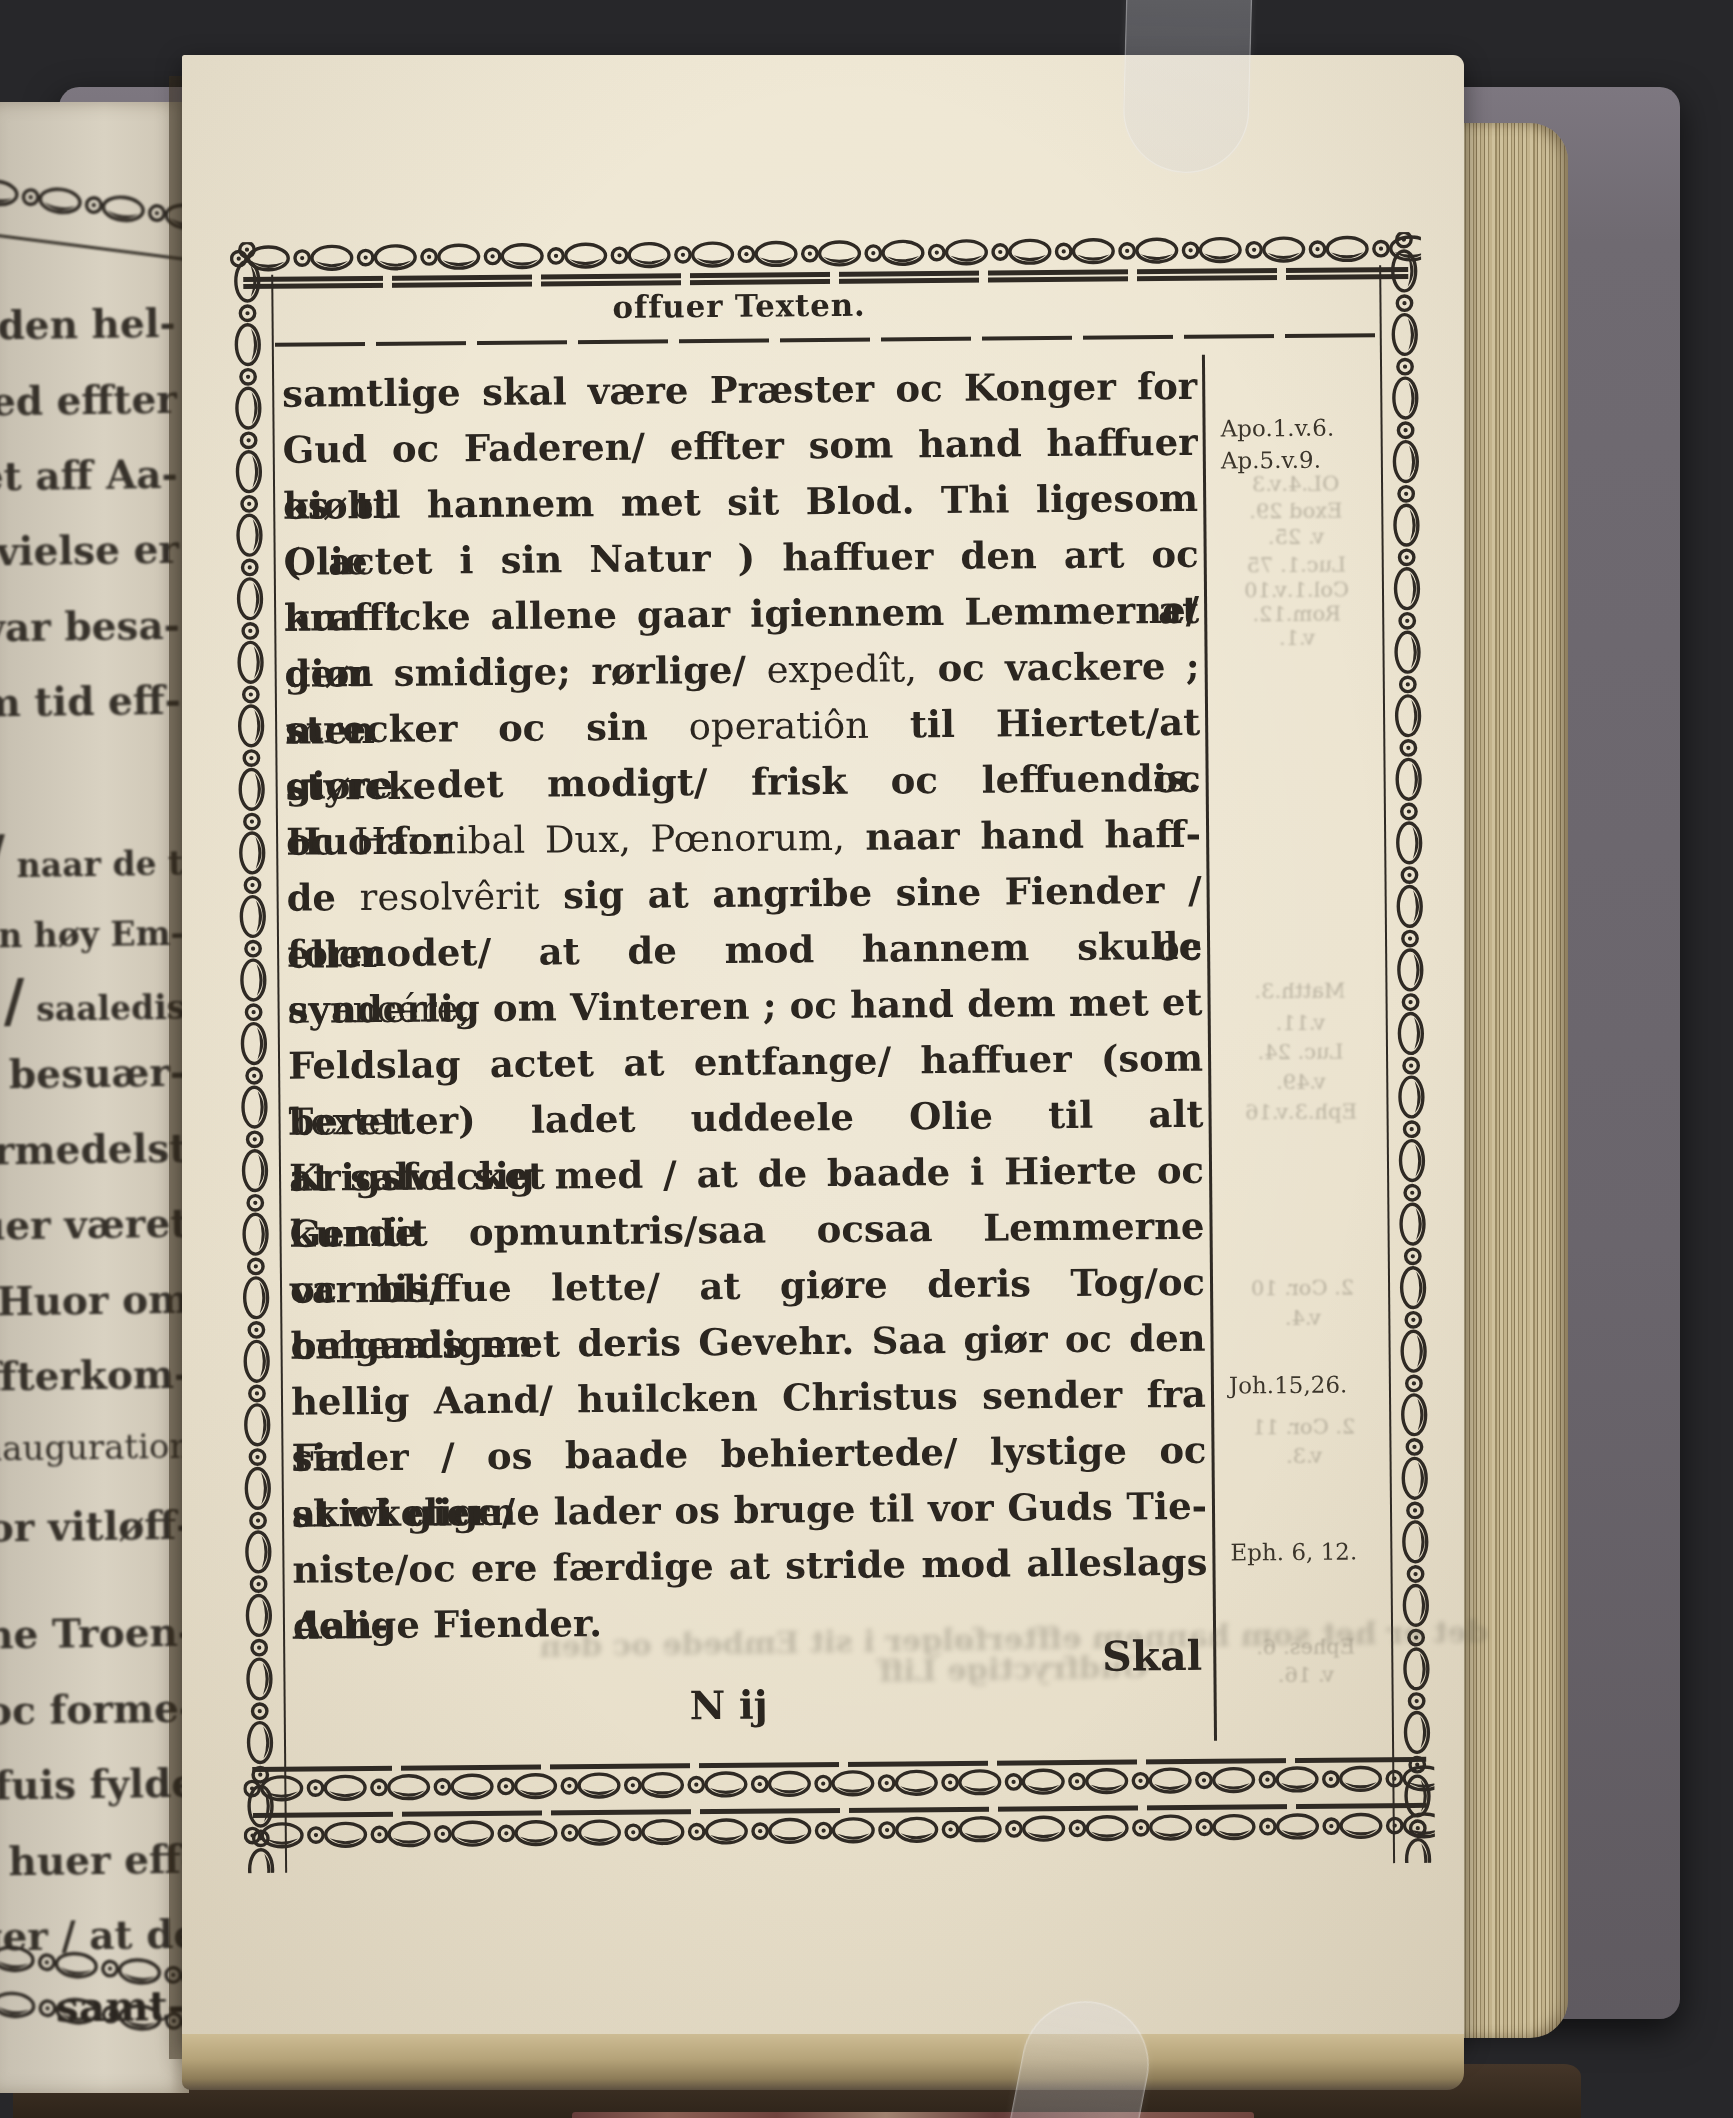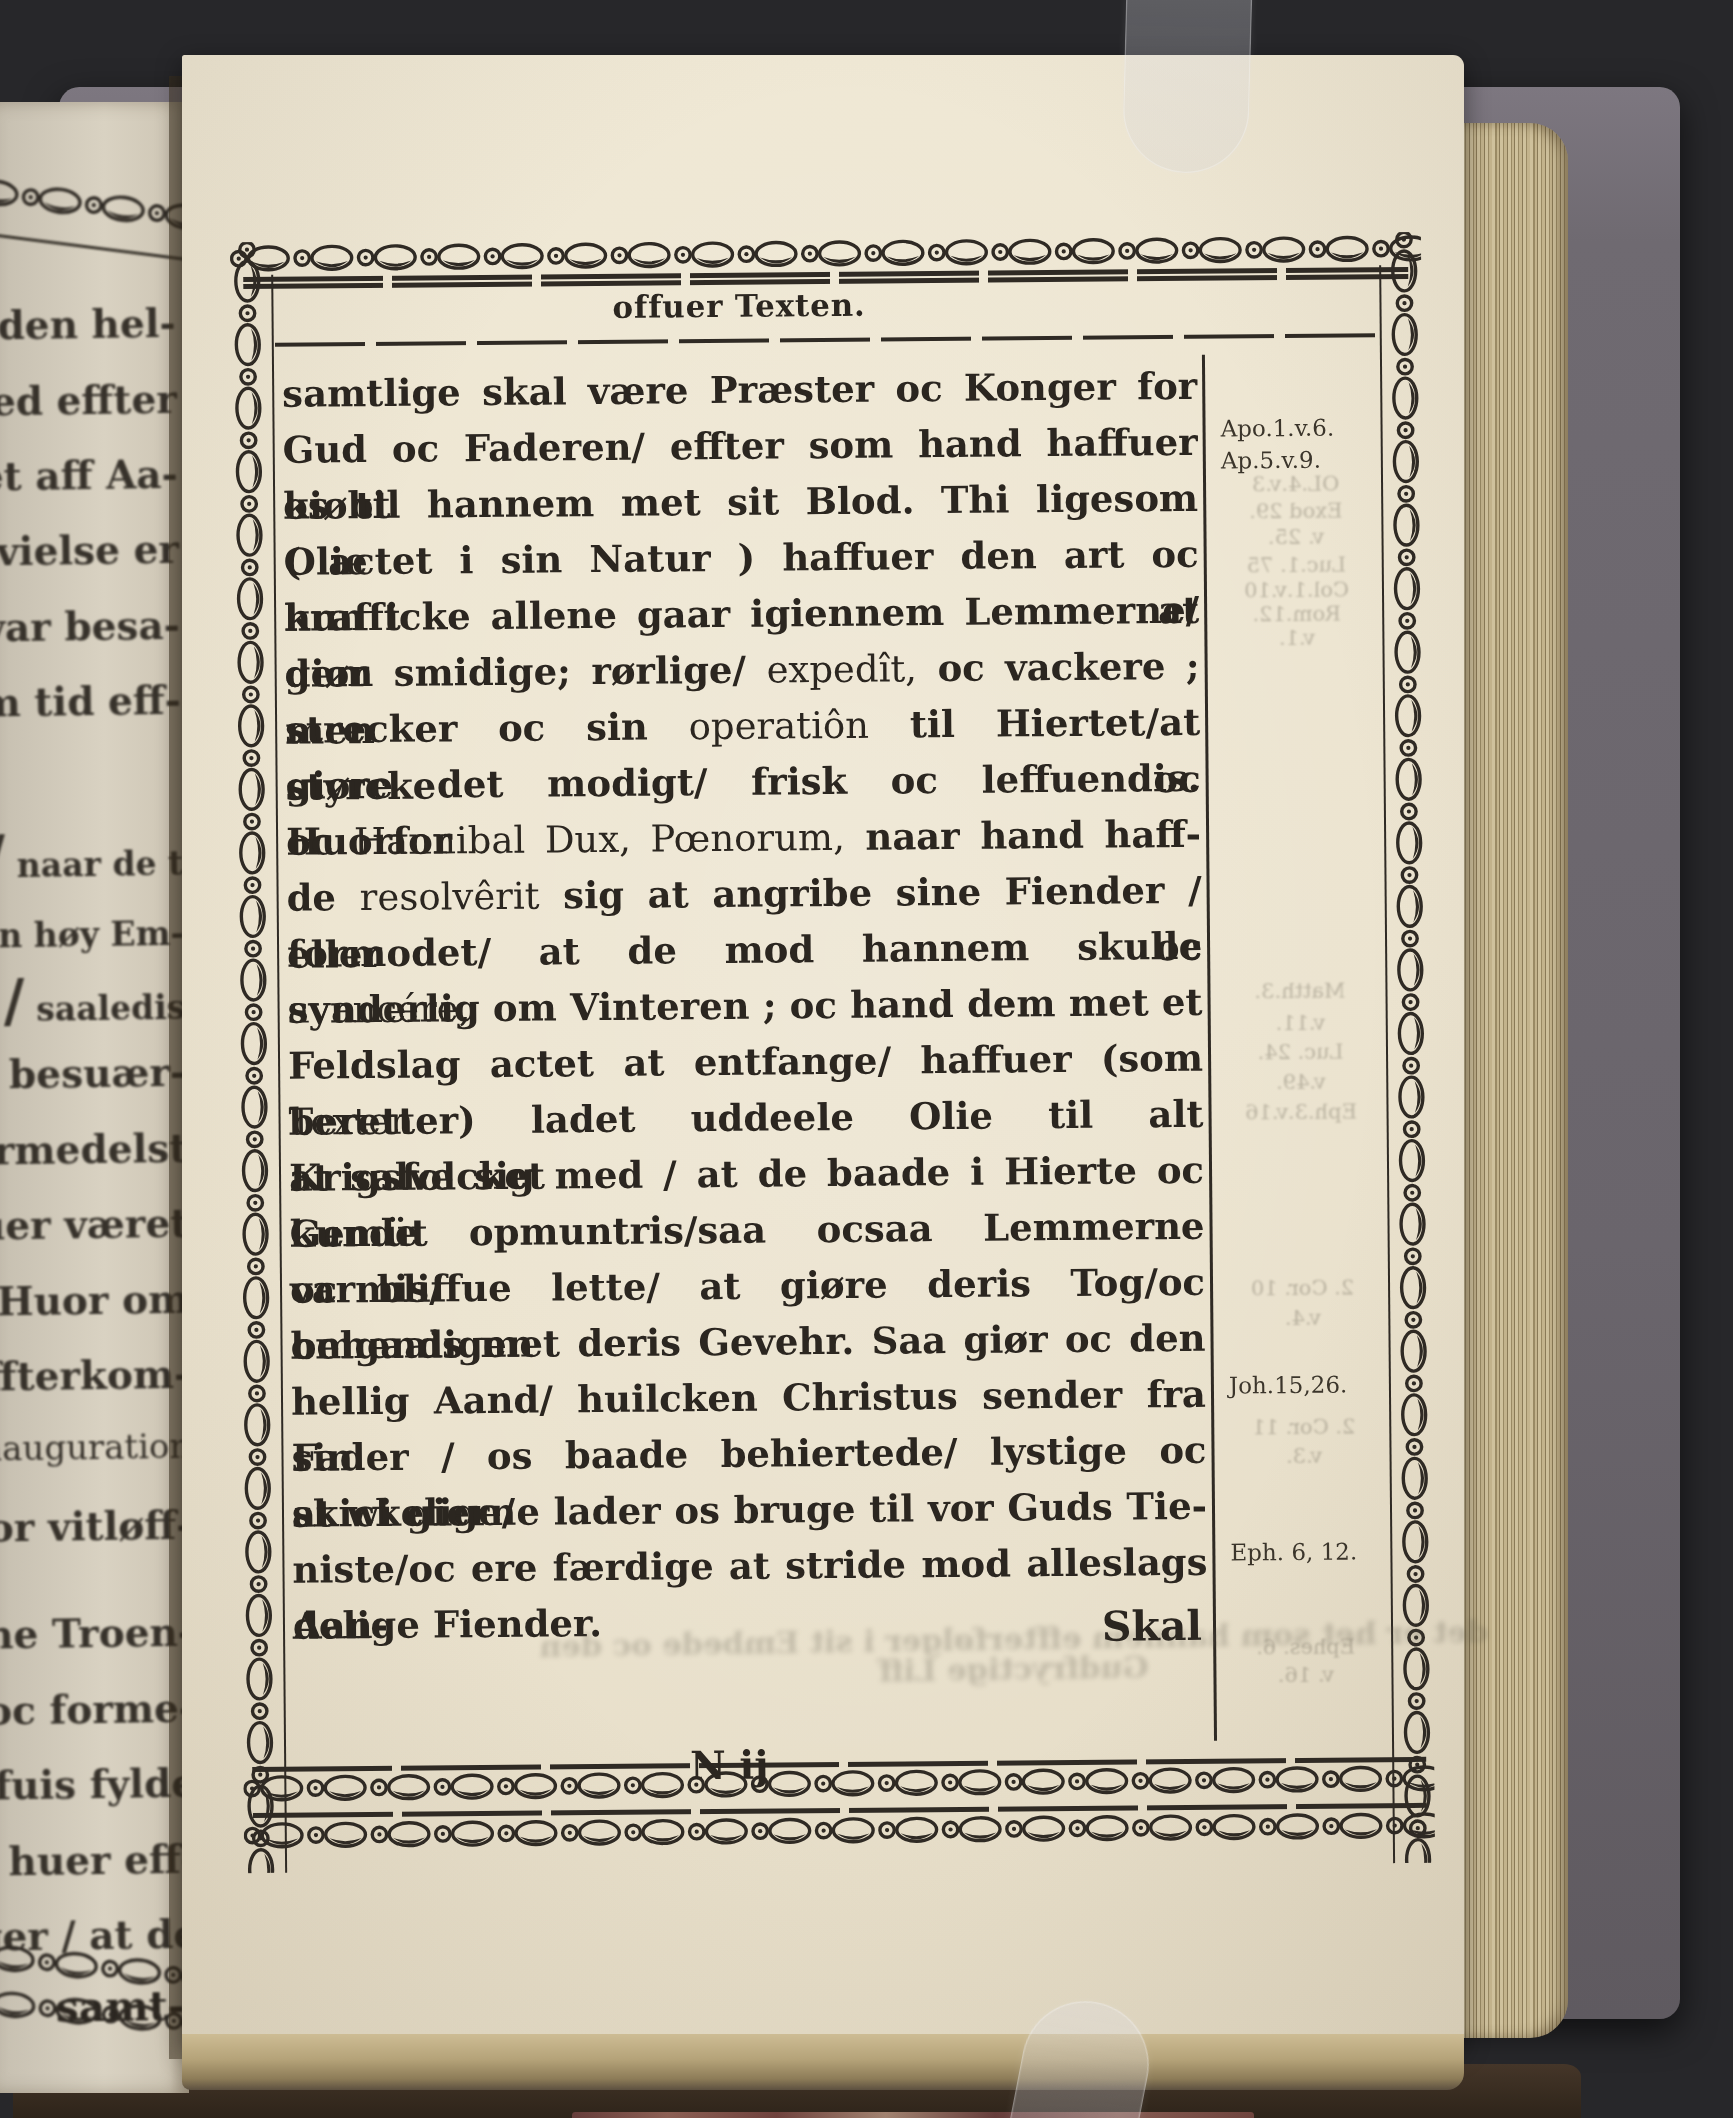--- a/index.html
+++ b/index.html
@@ -63,22 +63,22 @@
          font-size:31px;font-weight:700;letter-spacing:0.8px;color:#2b2620;}
   .body-text{position:absolute;left:51px;top:124px;width:915px;}
   .line{width:915px;height:56px;font-size:37px;font-weight:700;line-height:56px;
          text-align:justify;text-align-last:justify;color:#2b2620;}
   .line.last{text-align-last:left;}
   .rm{font-weight:400;}
   .note{position:absolute;left:989px;width:165px;white-space:nowrap;
          font-size:23px;font-weight:400;color:#3b352b;}
   .note.faint{left:983px;width:161px;text-align:center;transform:scaleX(-1);
          filter:blur(1.3px);opacity:.38;color:#6b6557;font-size:21px;}
-  .sig{position:absolute;top:1504px;left:447px;font-size:39px;font-weight:700;color:#2b2620;}
-  .cw{position:absolute;top:1368px;right:231px;font-size:41px;font-weight:700;color:#2b2620;}
+  .sig{position:absolute;top:1444px;left:447px;font-size:39px;font-weight:700;color:#2b2620;}
+  .cw{position:absolute;top:1398px;right:231px;font-size:41px;font-weight:700;color:#2b2620;}
   .ghost{position:absolute;transform:scaleX(-1) rotate(.4deg);filter:blur(2.5px);opacity:.28;
          font-size:30.5px;font-weight:700;color:#5d584a;white-space:nowrap;}
 
   
   .strap{position:absolute;background:linear-gradient(180deg,rgba(225,225,232,.30),rgba(205,205,212,.22));
          box-shadow:inset 0 0 0 1.3px rgba(255,255,255,.28), 0 0 7.6px rgba(255,255,255,.08);}
   .strap-top{left:1124px;top:-12.7px;width:126px;height:186px;border-radius:0 0 64px 64px;
          transform:rotate(1.5deg);}
   .strap-bottom{left:1008px;top:2000px;width:127px;height:271px;border-radius:64px 64px 0 0;
          transform:rotate(11deg);}

